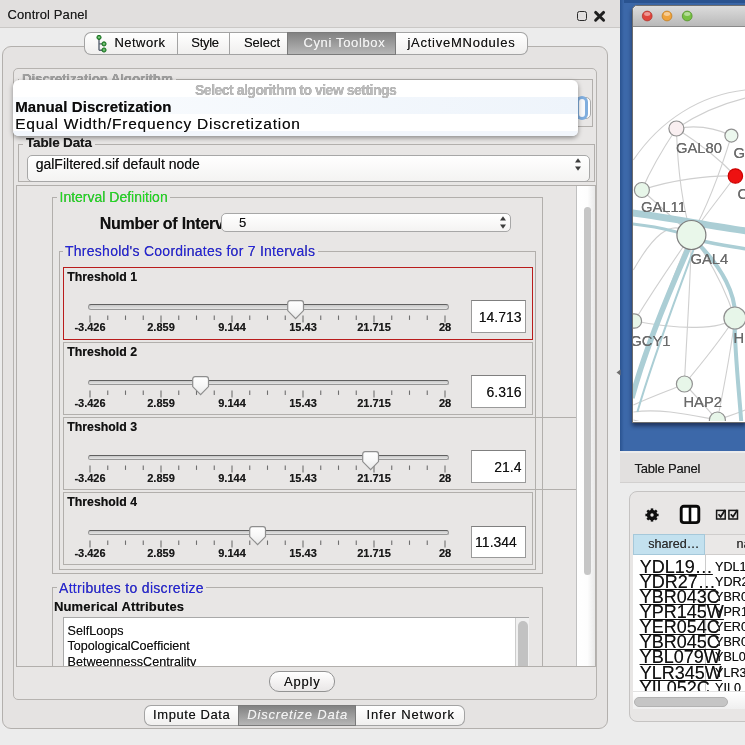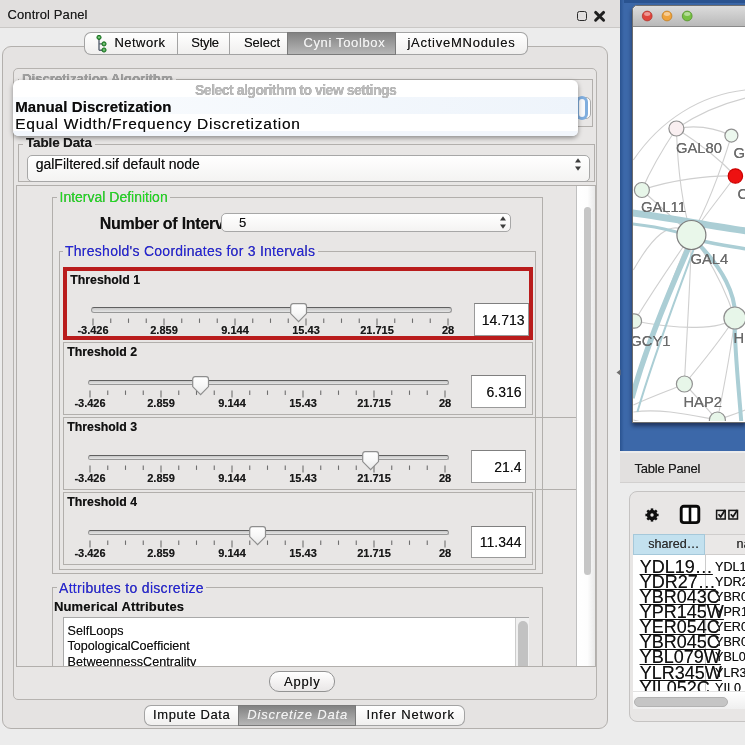--- a/index.html
+++ b/index.html
@@ -186,22 +186,22 @@
   <div class="abs" style="left:40px;top:2.9px;background:#e8e6e5;padding:0 2.5px;font-size:14px;color:#21dd21;">Interval Definition</div>
 
   <div class="abs" style="left:82.7px;top:28.9px;font-size:16px;font-weight:bold;letter-spacing:-0.25px;color:#111;">Number of Intervals</div>
   <div class="abs" style="left:204px;top:26.9px;width:290px;height:19.5px;background:linear-gradient(#ffffff,#f4f3f2);border:1px solid #a7a7a7;border-radius:5px;line-height:18px;font-size:13px;color:#111;"><span style="margin-left:17px;">5</span></div>
   <svg class="abs" style="left:481px;top:29.3px;" width="10" height="15" viewBox="0 0 10 15">
     <path d="M5 1.2 L8 5.4 L2 5.4 Z" fill="#3c3c3c"></path>
     <path d="M5 13.8 L8 9.6 L2 9.6 Z" fill="#3c3c3c"></path>
   </svg>
 
   <div class="abs" style="left:42.4px;top:64.9px;width:477.1px;height:319px;border:1px solid #b2afac;"></div>
-  <div class="abs" style="left:45.5px;top:57.2px;background:#e8e6e5;padding:0 2.5px;font-size:14px;letter-spacing:0.26px;color:#2525dd;">Threshold's Coordinates for 3 Intervals</div>
-  <div class="abs" style="left:46px;top:81.0px;width:470px;height:73.1px;border:4px solid #b91c1c;">
+  <div class="abs" style="left:45.5px;top:57.2px;background:#e8e6e5;padding:0 2.5px;font-size:14px;letter-spacing:0.26px;color:#2525dd;">Threshold's Coordinates for 7 Intervals</div>
+  <div class="abs" style="left:46px;top:81.0px;width:470px;height:73.1px;border:1px solid #b91c1c;">
     <div class="abs" style="left:3.3px;top:1.8px;font-size:12.3px;font-weight:bold;color:#111;">Threshold 1</div>
     <div class="abs" style="left:24px;top:36.4px;width:360.5px;height:5.3px;background:linear-gradient(#c7c7c7,#e5e5e5);border:1px solid #979797;border-top:1.4px solid #606060;border-radius:3px;"></div>
     <svg class="abs" style="left:24px;top:46.9px;" width="362" height="10" viewBox="0 0 362 10">
       <line x1="2.00" y1="0.5" x2="2.00" y2="7.4" stroke="#6f6f6f" stroke-width="1.1"></line>
           <line x1="19.75" y1="0.5" x2="19.75" y2="4.9" stroke="#6f6f6f" stroke-width="1.1"></line>
           <line x1="37.50" y1="0.5" x2="37.50" y2="4.9" stroke="#6f6f6f" stroke-width="1.1"></line>
           <line x1="55.25" y1="0.5" x2="55.25" y2="4.9" stroke="#6f6f6f" stroke-width="1.1"></line>
           <line x1="73.00" y1="0.5" x2="73.00" y2="7.4" stroke="#6f6f6f" stroke-width="1.1"></line>
           <line x1="90.75" y1="0.5" x2="90.75" y2="4.9" stroke="#6f6f6f" stroke-width="1.1"></line>
           <line x1="108.50" y1="0.5" x2="108.50" y2="4.9" stroke="#6f6f6f" stroke-width="1.1"></line>
@@ -365,21 +365,21 @@
       <defs>
             <linearGradient id="thg4" x1="0" y1="0" x2="0" y2="1">
               <stop offset="0" stop-color="#ffffff"></stop>
               <stop offset="0.5" stop-color="#f7f7f7"></stop>
               <stop offset="1" stop-color="#e8e8e8"></stop>
             </linearGradient>
           </defs>
       <path d="M3.2 0.7 H14 Q16.5 0.7 16.5 3.2 V10.6 L8.6 18.6 L0.7 10.6 V3.2 Q0.7 0.7 3.2 0.7 Z" fill="url(#thg4)" stroke="#8e8e8e" stroke-width="1.2"></path>
     </svg>
     <div class="abs" style="left:406.5px;top:32.3px;width:55.5px;height:32.8px;background:#fff;border:1px solid #9a9a9a;border-top:1.4px solid #7f7f7f;"></div>
-    <div class="abs" style="left:406.5px;top:41px;width:51px;text-align:right;font-size:14px;color:#111;">11.344</div>
+    <div class="abs" style="left:406.5px;top:41px;width:51px;text-align:center;font-size:14px;color:#111;">11.344</div>
   </div>
 
   <div class="abs" style="left:35.3px;top:401.4px;width:490.3px;height:130px;border:1px solid #b2afac;"></div>
   <div class="abs" style="left:39.5px;top:393.6px;background:#e8e6e5;padding:0 2.5px;font-size:14px;letter-spacing:0.3px;color:#2525dd;">Attributes to discretize</div>
   <div class="abs" style="left:37px;top:412.5px;font-size:13px;font-weight:bold;letter-spacing:0.14px;color:#111;">Numerical Attributes</div>
   <div class="abs" style="left:45.5px;top:431.2px;width:466.5px;height:70px;background:#fff;border:1px solid #a9a9a9;">
     <div class="abs" style="left:4px;top:5.5px;font-size:12.6px;color:#111;line-height:15.6px;">SelfLoops<br>TopologicalCoefficient<br>BetweennessCentrality<br>NeighborhoodConnectivity</div>
     <div class="abs" style="left:451.8px;top:0;width:13.7px;height:70px;background:#f0f0f0;border-left:1px solid #ccc;"></div>
     <div class="abs" style="left:454.5px;top:2.5px;width:9.5px;height:66px;background:#c2c2c2;border-radius:5px;"></div>
   </div>

